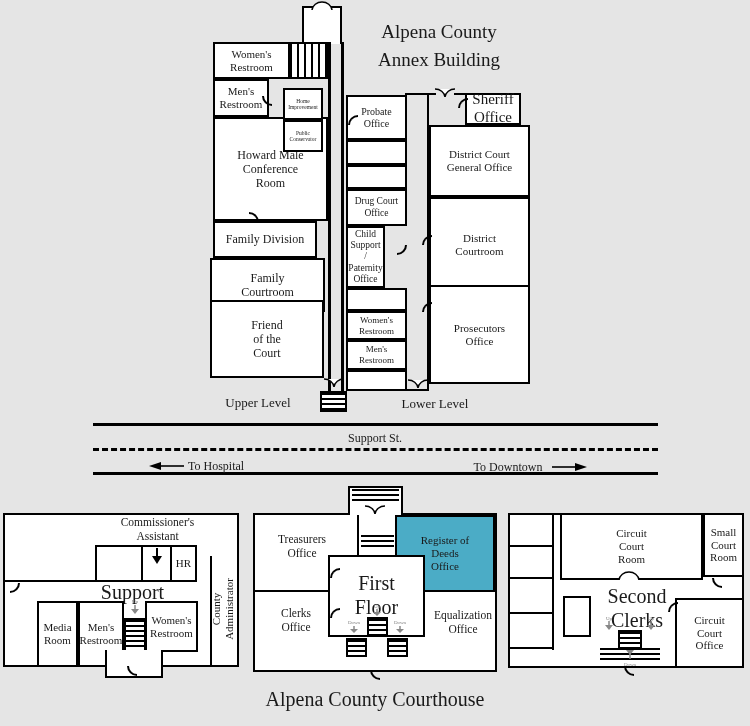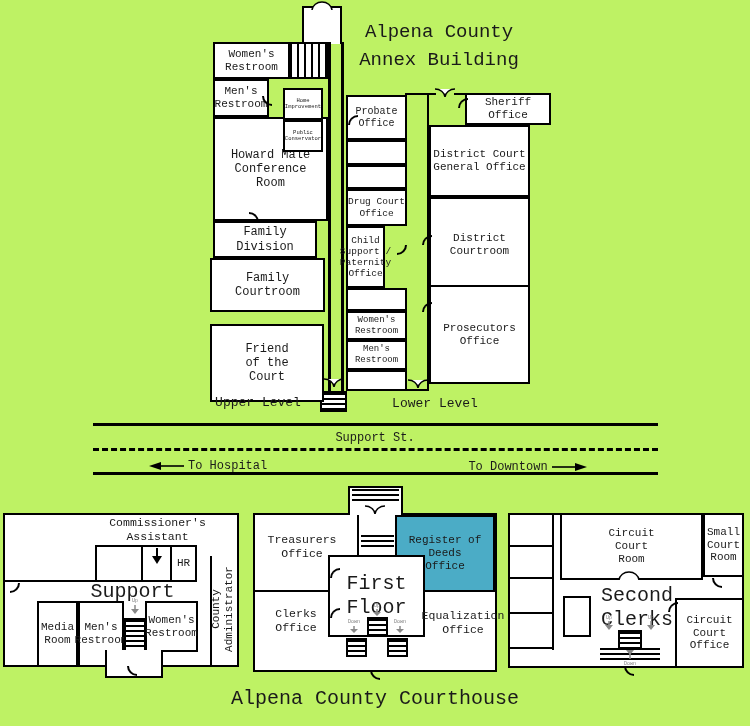--- a/index.html
+++ b/index.html
@@ -1,17 +1,17 @@
 <!DOCTYPE html>
 <html><head>
 <meta charset="utf-8">
 <style>
   html,body{margin:0;padding:0;background:#fff}
-  #canvas{position:relative;width:750px;height:726px;background:#bef264;overflow:hidden;
-          font-family:Liberation Mono, monospace;color:#1a1a1a}
+  #canvas{position:relative;width:750px;height:726px;background:#e5e5e5;overflow:hidden;
+          font-family:Liberation Serif, serif;color:#1a1a1a}
   .room{position:absolute;box-sizing:border-box;border:2px solid #000;background:#fff;
         display:flex;align-items:center;justify-content:center;text-align:center;
         white-space:pre-line;line-height:1.18}
   .lbl{position:absolute;box-sizing:border-box;display:flex;align-items:center;justify-content:center;
        text-align:center;white-space:pre-line;line-height:1.2}
   .wall{position:absolute;background:#000}
   .stairs{position:absolute;box-sizing:border-box;border:2px solid #000;
           background:repeating-linear-gradient(to bottom,#000 0 2px,#fff 2px 5px)}
   .stripes{position:absolute;background:repeating-linear-gradient(to bottom,#000 0 2px,#fff 2px 5px)}
   .stairsV{position:absolute;box-sizing:border-box;border:2px solid #000;
@@ -49,21 +49,21 @@
     <div class="stairsV" style="left:290px;top:42px;width:38px;height:37px"></div>
     <div class="room" style="left:213px;top:79px;width:56px;height:38px;font-size:11px">Men's
 Restroom</div>
     <div class="room" style="left:283px;top:88px;width:40px;height:32px;font-size:5.5px">Home
 Improvement</div>
     <div class="room" style="left:283px;top:120px;width:40px;height:32px;font-size:5.5px">Public
 Conservator</div>
     <div class="room" style="left:213px;top:221px;width:104px;height:37px;font-size:12px">Family Division</div>
     <div class="room" style="left:210px;top:258px;width:115px;height:54px;font-size:12px">Family
 Courtroom</div>
-    <div class="room" style="left:210px;top:324px;width:114px;height:78px;font-size:12px">Friend
+    <div class="room" style="left:210px;top:300px;width:114px;height:78px;font-size:12px">Friend
 of the
 Court</div>
 
     <div class="room" style="left:346px;top:95px;width:61px;height:45px;font-size:10px">Probate
 Office</div>
     <div class="room" style="left:346px;top:140px;width:61px;height:25px"></div>
     <div class="room" style="left:346px;top:165px;width:61px;height:24px"></div>
     <div class="room" style="left:346px;top:189px;width:61px;height:37px;font-size:9.5px">Drug Court
 Office</div>
     <div class="room" style="left:346px;top:226px;width:39px;height:62px;font-size:9.5px">Child
@@ -81,21 +81,21 @@
     <div class="wall" style="left:405px;top:93px;width:31px;height:2px"></div>
     <div class="wall" style="left:454px;top:93px;width:13px;height:2px"></div>
     <div class="wall" style="left:405px;top:389px;width:24px;height:2px"></div>
     <svg style="left:434px;top:88px" width="22" height="10" viewBox="0 0 22 10">
         <path d="M1 1 A10 9 0 0 1 11 9 A10 9 0 0 1 21 1" fill="#fff" stroke="#000" stroke-width="1.5"></path>
       </svg>
     <svg style="left:407px;top:379px" width="22" height="10" viewBox="0 0 22 10">
         <path d="M1 1 A10 9 0 0 1 11 9 A10 9 0 0 1 21 1" fill="#fff" stroke="#000" stroke-width="1.5"></path>
       </svg>
 
-    <div class="room" style="left:465px;top:93px;width:86px;height:32px;font-size:11px">Sheriff
+    <div class="room" style="left:465px;top:93px;width:56px;height:32px;font-size:15px">Sheriff
 Office</div>
     <div class="room" style="left:429px;top:125px;width:101px;height:72px;font-size:11px">District Court
 General Office</div>
     <div class="room" style="left:429px;top:197px;width:101px;height:95px;font-size:11px">District
 Courtroom</div>
     <div class="room" style="left:429px;top:285px;width:101px;height:99px;font-size:11px">Prosecutors
 Office</div>
 
     <div class="arc" style="left:262px;top:96px"></div>
     <div class="arc" style="left:249px;top:212px;transform:rotate(180deg)"></div>

